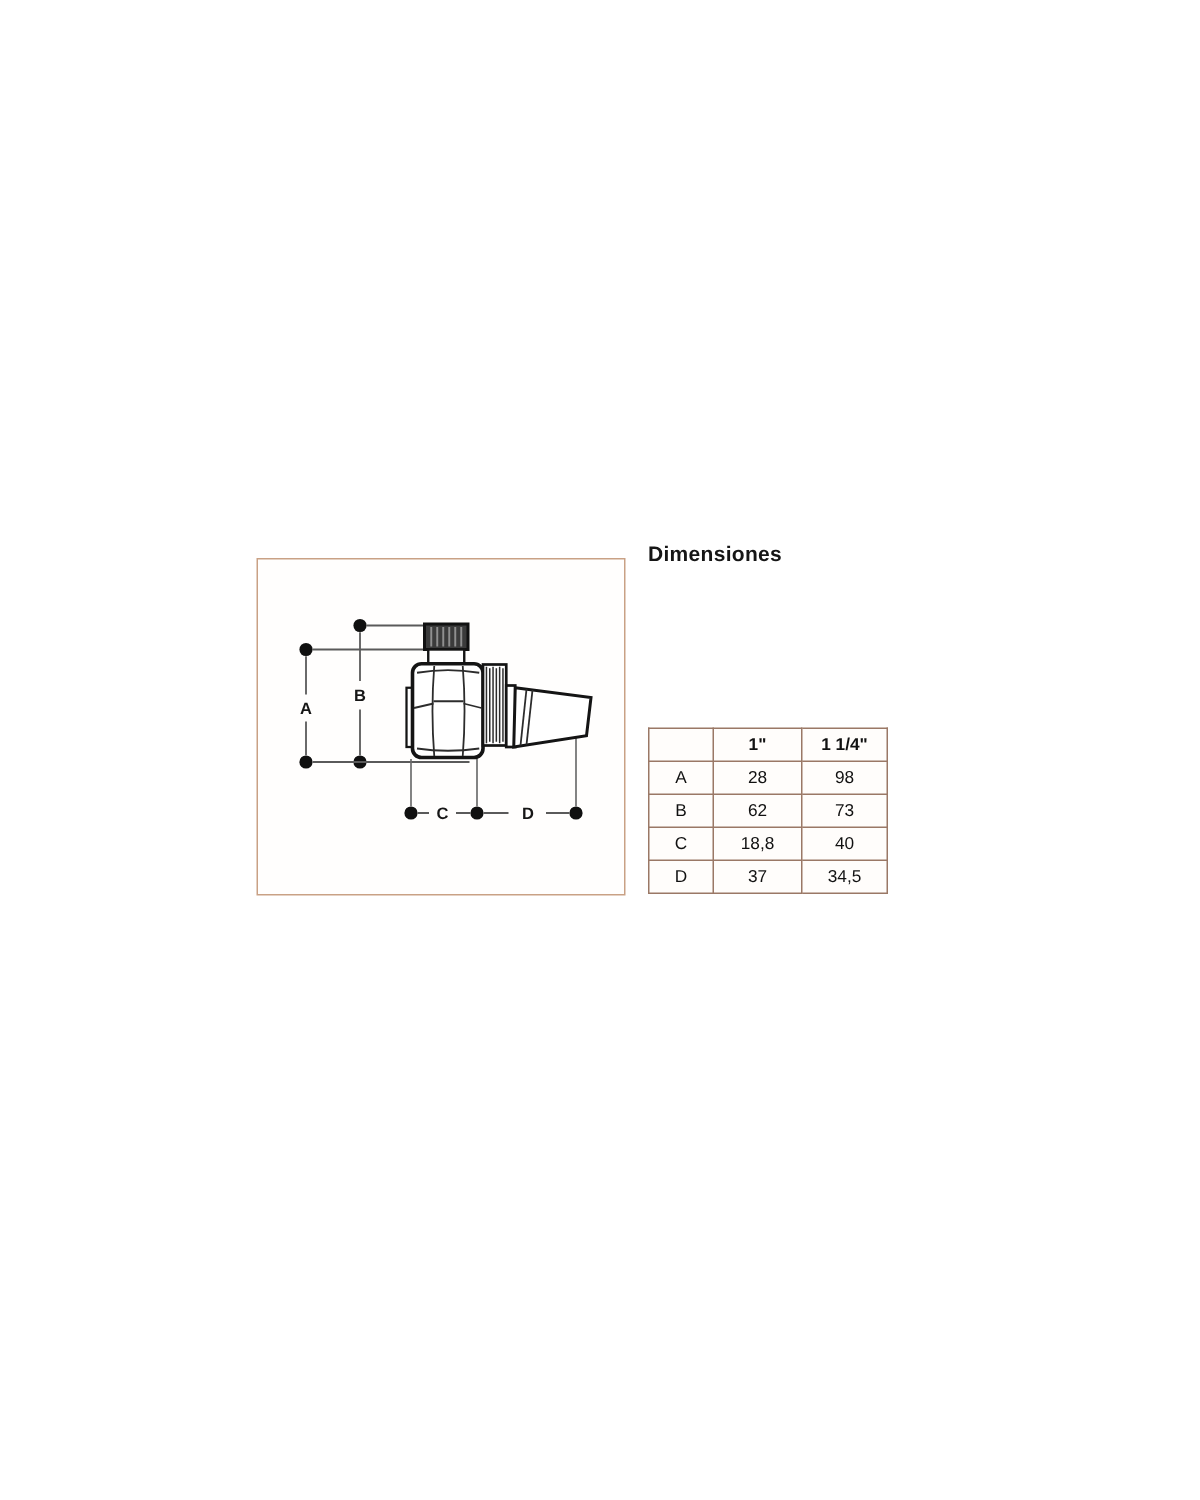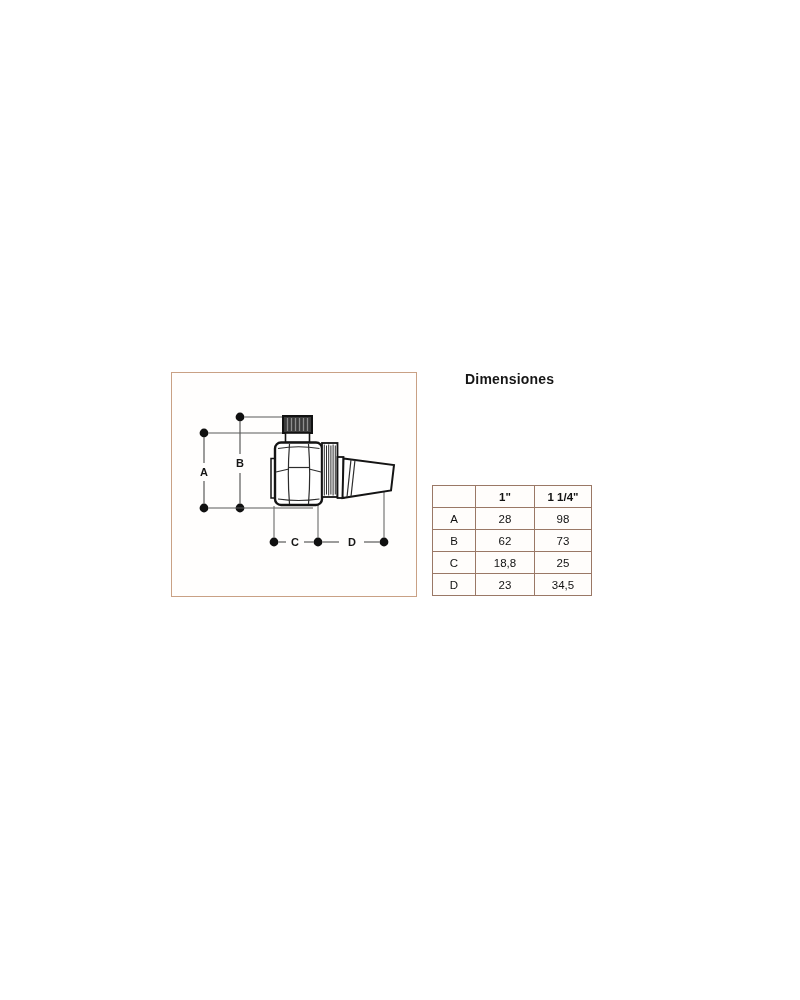--- a/index.html
+++ b/index.html
@@ -15,22 +15,22 @@
     font-family:"Liberation Sans",sans-serif;color:var(--ink);
     overflow:hidden;
   }
   .diagram-box{
     position:absolute;left:171px;top:372px;width:246px;height:225px;
     border:1.5px solid var(--diagram-border);
     background:#fffefd;
   }
   .diagram-box svg{display:block;}
   .page-title{
-    position:absolute;left:432px;top:371px;
-    font-size:14px;font-weight:bold;letter-spacing:.2px;color:#161616;margin-left:33px;
+    position:absolute;left:432px;top:361px;
+    font-size:14px;font-weight:bold;letter-spacing:.2px;color:#161616;
   }
   table.dims{
     position:absolute;left:432px;top:485px;
     border-collapse:collapse;
     font-size:11.5px;color:#111;
     background:#fffdfb;
   }
   table.dims th,table.dims td{
     border:1.5px solid var(--table-border);
     text-align:center;vertical-align:middle;
@@ -155,21 +155,21 @@
       <td class="c-quarter">98</td>
     </tr>
     <tr>
       <td class="c-label">B</td>
       <td class="c-one">62</td>
       <td class="c-quarter">73</td>
     </tr>
     <tr>
       <td class="c-label">C</td>
       <td class="c-one">18,8</td>
-      <td class="c-quarter">25</td>
+      <td class="c-quarter">40</td>
     </tr>
     <tr>
       <td class="c-label">D</td>
-      <td class="c-one">23</td>
+      <td class="c-one">37</td>
       <td class="c-quarter">34,5</td>
     </tr>
   </tbody>
 </table>
 
 </body></html>

